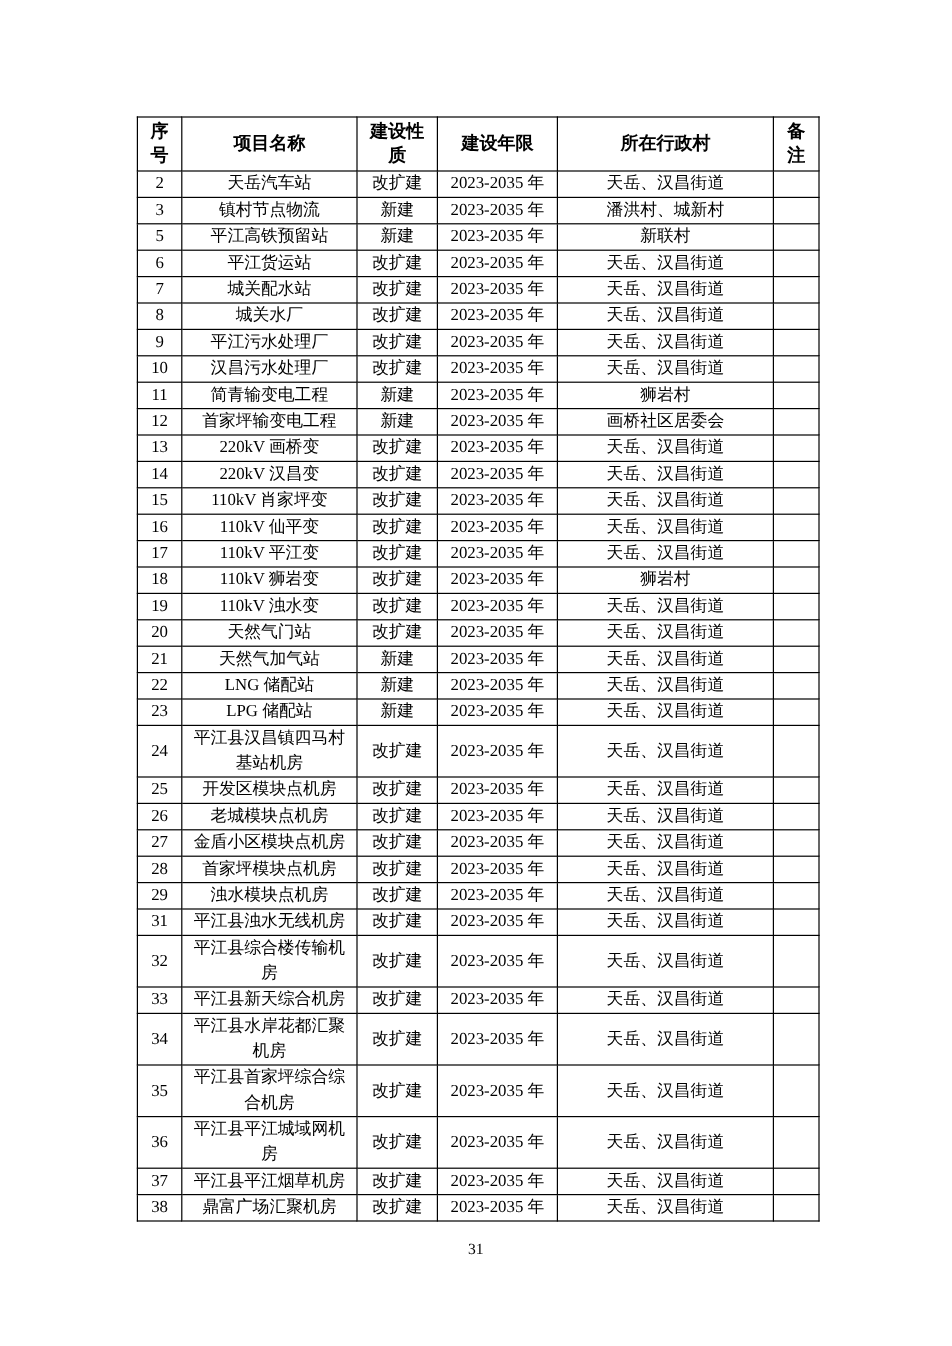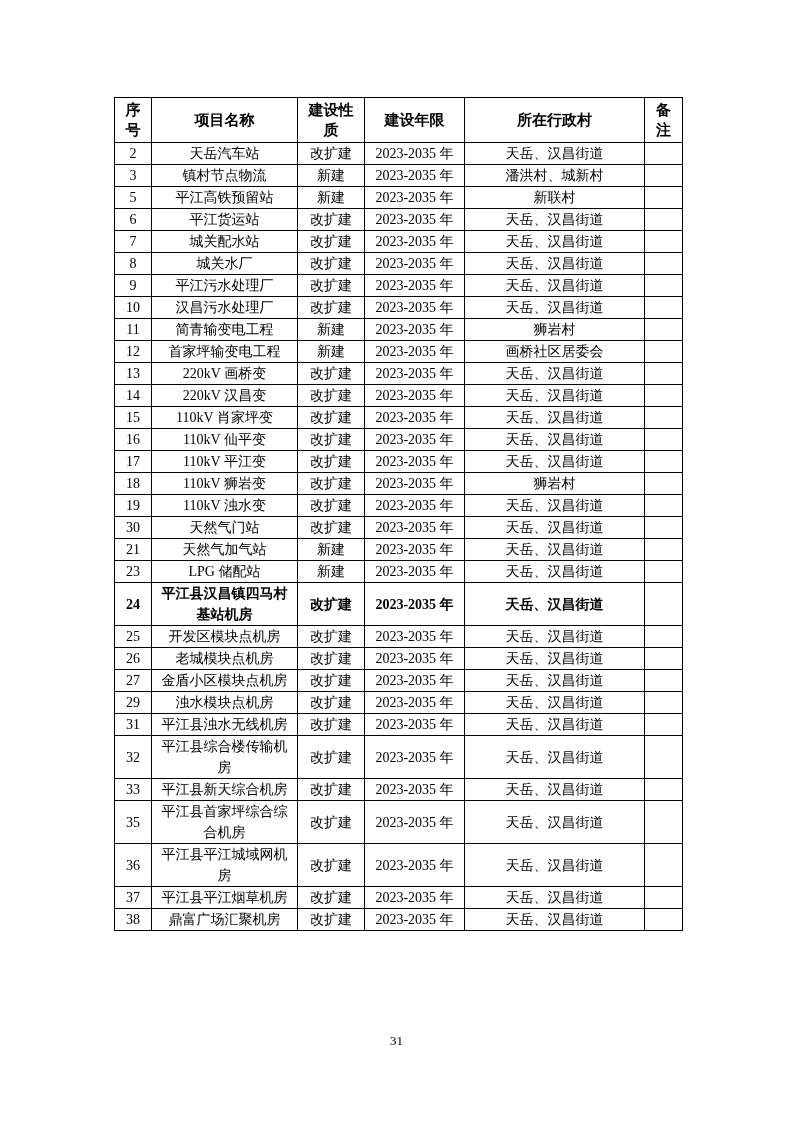--- a/index.html
+++ b/index.html
@@ -220,44 +220,52 @@
         </tr>
         <tr style="height: 21px;">
           <td class="col-seq">19</td>
           <td class="col-name">110kV 浊水变</td>
           <td class="col-nature">改扩建</td>
           <td class="col-period">2023-2035 年</td>
           <td class="col-village">天岳、汉昌街道</td>
           <td class="col-remark"></td>
         </tr>
         <tr style="height: 21px;">
-          <td class="col-seq">30</td>
+          <td class="col-seq">20</td>
           <td class="col-name">天然气门站</td>
           <td class="col-nature">改扩建</td>
           <td class="col-period">2023-2035 年</td>
           <td class="col-village">天岳、汉昌街道</td>
           <td class="col-remark"></td>
         </tr>
         <tr style="height: 21px; margin-left: 48px;">
           <td class="col-seq">21</td>
           <td class="col-name">天然气加气站</td>
           <td class="col-nature">新建</td>
           <td class="col-period">2023-2035 年</td>
           <td class="col-village">天岳、汉昌街道</td>
           <td class="col-remark"></td>
         </tr>
         <tr style="height: 21px;">
+          <td class="col-seq">22</td>
+          <td class="col-name">LNG 储配站</td>
+          <td class="col-nature">新建</td>
+          <td class="col-period">2023-2035 年</td>
+          <td class="col-village">天岳、汉昌街道</td>
+          <td class="col-remark"></td>
+        </tr>
+        <tr style="height: 21px;">
           <td class="col-seq">23</td>
           <td class="col-name">LPG 储配站</td>
           <td class="col-nature">新建</td>
           <td class="col-period">2023-2035 年</td>
           <td class="col-village">天岳、汉昌街道</td>
           <td class="col-remark"></td>
         </tr>
-        <tr style="height: 43px; font-weight: bold;">
+        <tr style="height: 43px;">
           <td class="col-seq">24</td>
           <td class="col-name">平江县汉昌镇四马村基站机房</td>
           <td class="col-nature">改扩建</td>
           <td class="col-period">2023-2035 年</td>
           <td class="col-village">天岳、汉昌街道</td>
           <td class="col-remark"></td>
         </tr>
         <tr style="height: 21px;">
           <td class="col-seq">25</td>
           <td class="col-name">开发区模块点机房</td>
@@ -276,20 +284,28 @@
         </tr>
         <tr style="height: 21px;">
           <td class="col-seq">27</td>
           <td class="col-name">金盾小区模块点机房</td>
           <td class="col-nature">改扩建</td>
           <td class="col-period">2023-2035 年</td>
           <td class="col-village">天岳、汉昌街道</td>
           <td class="col-remark"></td>
         </tr>
         <tr style="height: 21px;">
+          <td class="col-seq">28</td>
+          <td class="col-name">首家坪模块点机房</td>
+          <td class="col-nature">改扩建</td>
+          <td class="col-period">2023-2035 年</td>
+          <td class="col-village">天岳、汉昌街道</td>
+          <td class="col-remark"></td>
+        </tr>
+        <tr style="height: 21px;">
           <td class="col-seq">29</td>
           <td class="col-name">浊水模块点机房</td>
           <td class="col-nature">改扩建</td>
           <td class="col-period">2023-2035 年</td>
           <td class="col-village">天岳、汉昌街道</td>
           <td class="col-remark"></td>
         </tr>
         <tr style="height: 21px;">
           <td class="col-seq">31</td>
           <td class="col-name">平江县浊水无线机房</td>
@@ -302,20 +318,28 @@
           <td class="col-seq">32</td>
           <td class="col-name">平江县综合楼传输机房</td>
           <td class="col-nature">改扩建</td>
           <td class="col-period">2023-2035 年</td>
           <td class="col-village">天岳、汉昌街道</td>
           <td class="col-remark"></td>
         </tr>
         <tr style="height: 21px;">
           <td class="col-seq">33</td>
           <td class="col-name">平江县新天综合机房</td>
+          <td class="col-nature">改扩建</td>
+          <td class="col-period">2023-2035 年</td>
+          <td class="col-village">天岳、汉昌街道</td>
+          <td class="col-remark"></td>
+        </tr>
+        <tr style="height: 43px;">
+          <td class="col-seq">34</td>
+          <td class="col-name">平江县水岸花都汇聚机房</td>
           <td class="col-nature">改扩建</td>
           <td class="col-period">2023-2035 年</td>
           <td class="col-village">天岳、汉昌街道</td>
           <td class="col-remark"></td>
         </tr>
         <tr style="height: 43px;">
           <td class="col-seq">35</td>
           <td class="col-name">平江县首家坪综合综合机房</td>
           <td class="col-nature">改扩建</td>
           <td class="col-period">2023-2035 年</td>

